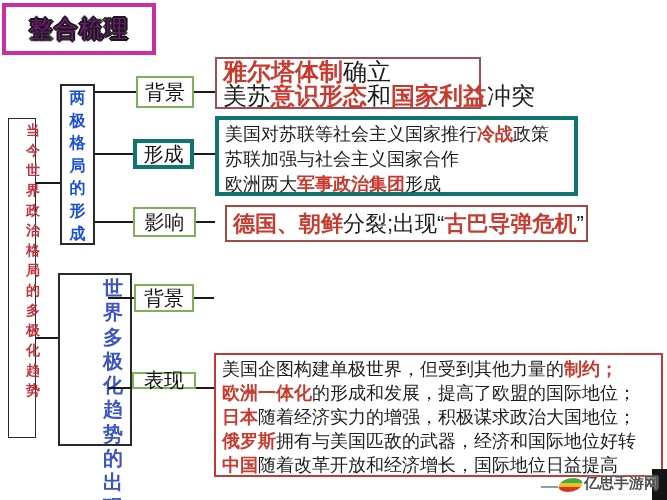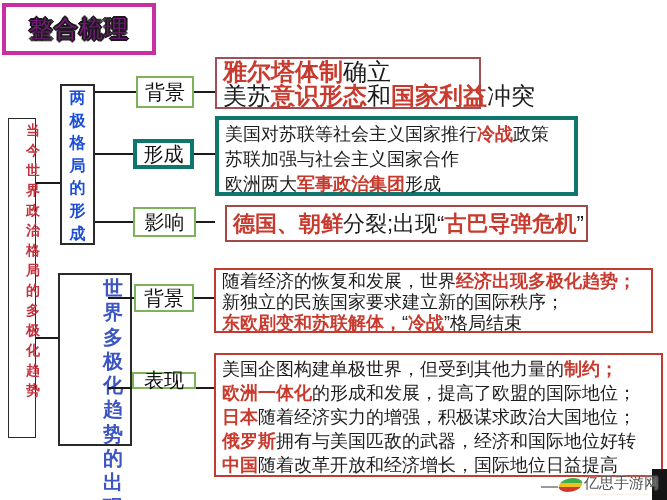--- a/index.html
+++ b/index.html
@@ -37,21 +37,21 @@
   .c2{left:215px;top:116px;width:363px;height:80px;font-size:18px;line-height:25px;padding-top:2px;}
   .c3{left:215px;top:205px;width:363px;height:37px;font-size:22px;display:flex;align-items:center;margin-left:10px;}
   .c4{left:214px;top:268px;width:439px;height:65px;font-size:18px;line-height:21px;}
   .c5{left:214px;top:353px;width:449px;height:124px;font-size:18px;line-height:24px;padding-top:2px;}
   
   .ln{height:2px;background:#1a1a1a;}
   
   .wm-line{left:541px;top:486px;width:17px;height:2px;background:#9a9a9a;}
   .wm-icon{left:559px;top:478px;width:23px;height:14px;border-radius:50%;transform:skew(-22deg);
            background:linear-gradient(180deg,#3fae49 0 35%,#f0c020 35% 62%,#d2372a 62% 100%);}
-  .wm-text{left:584px;top:474px;font-size:15px;font-weight:normal;color:#4f4f4f;white-space:nowrap;
+  .wm-text{left:584px;top:474px;font-size:15px;font-weight:bold;color:#4f4f4f;white-space:nowrap;
            text-shadow:0 0 2px #fff;}
   .wm-sub{left:586px;top:491px;font-size:6px;color:#e8872e;letter-spacing:1px;white-space:nowrap;}
   .wm-block{left:652px;top:469px;width:15px;height:31px;background:#141414;}
 </style>
 </head>
 <body>
 
 <div id="canvas">
 
   <div class="abs title-box">
@@ -94,25 +94,20 @@
   <div class="abs cbox b-gray c2">
     <div class="cl"><span>美国对苏联等社会主义国家推行</span><span class="red">冷战</span><span>政策</span></div>
     <div class="cl"><span>苏联加强与社会主义国家合作</span></div>
     <div class="cl"><span>欧洲两大</span><span class="red">军事政治集团</span><span>形成</span></div>
   </div>
 
   <div class="abs cbox b-dred2 c3">
     <div class="cl"><span class="red">德国、朝鲜</span><span>分裂;出现“</span><span class="red">古巴导弹危机</span><span>”</span></div>
   </div>
 
-  <div class="abs cbox b-red c4">
-    <div class="cl"><span>随着经济的恢复和发展，世界</span><span class="red">经济出现多极化趋势；</span></div>
-    <div class="cl"><span>新独立的民族国家要求建立新的国际秩序；</span></div>
-    <div class="cl"><span class="red">东欧剧变和苏联解体，</span><span>“</span><span class="red">冷战</span><span>”格局结束</span></div>
-  </div>
 
   <div class="abs cbox b-red c5">
     <div class="cl"><span>美国企图构建单极世界，但受到其他力量的</span><span class="red">制约；</span></div>
     <div class="cl"><span class="red">欧洲一体化</span><span>的形成和发展，提高了欧盟的国际地位；</span></div>
     <div class="cl"><span class="red">日本</span><span>随着经济实力的增强，积极谋求政治大国地位；</span></div>
     <div class="cl"><span class="red">俄罗斯</span><span>拥有与美国匹敌的武器，经济和国际地位好转</span></div>
     <div class="cl"><span class="red">中国</span><span>随着改革开放和经济增长，国际地位日益提高</span></div>
   </div>
 
   <div class="abs ln" style="left:36px;top:182px;width:24px;"></div>

